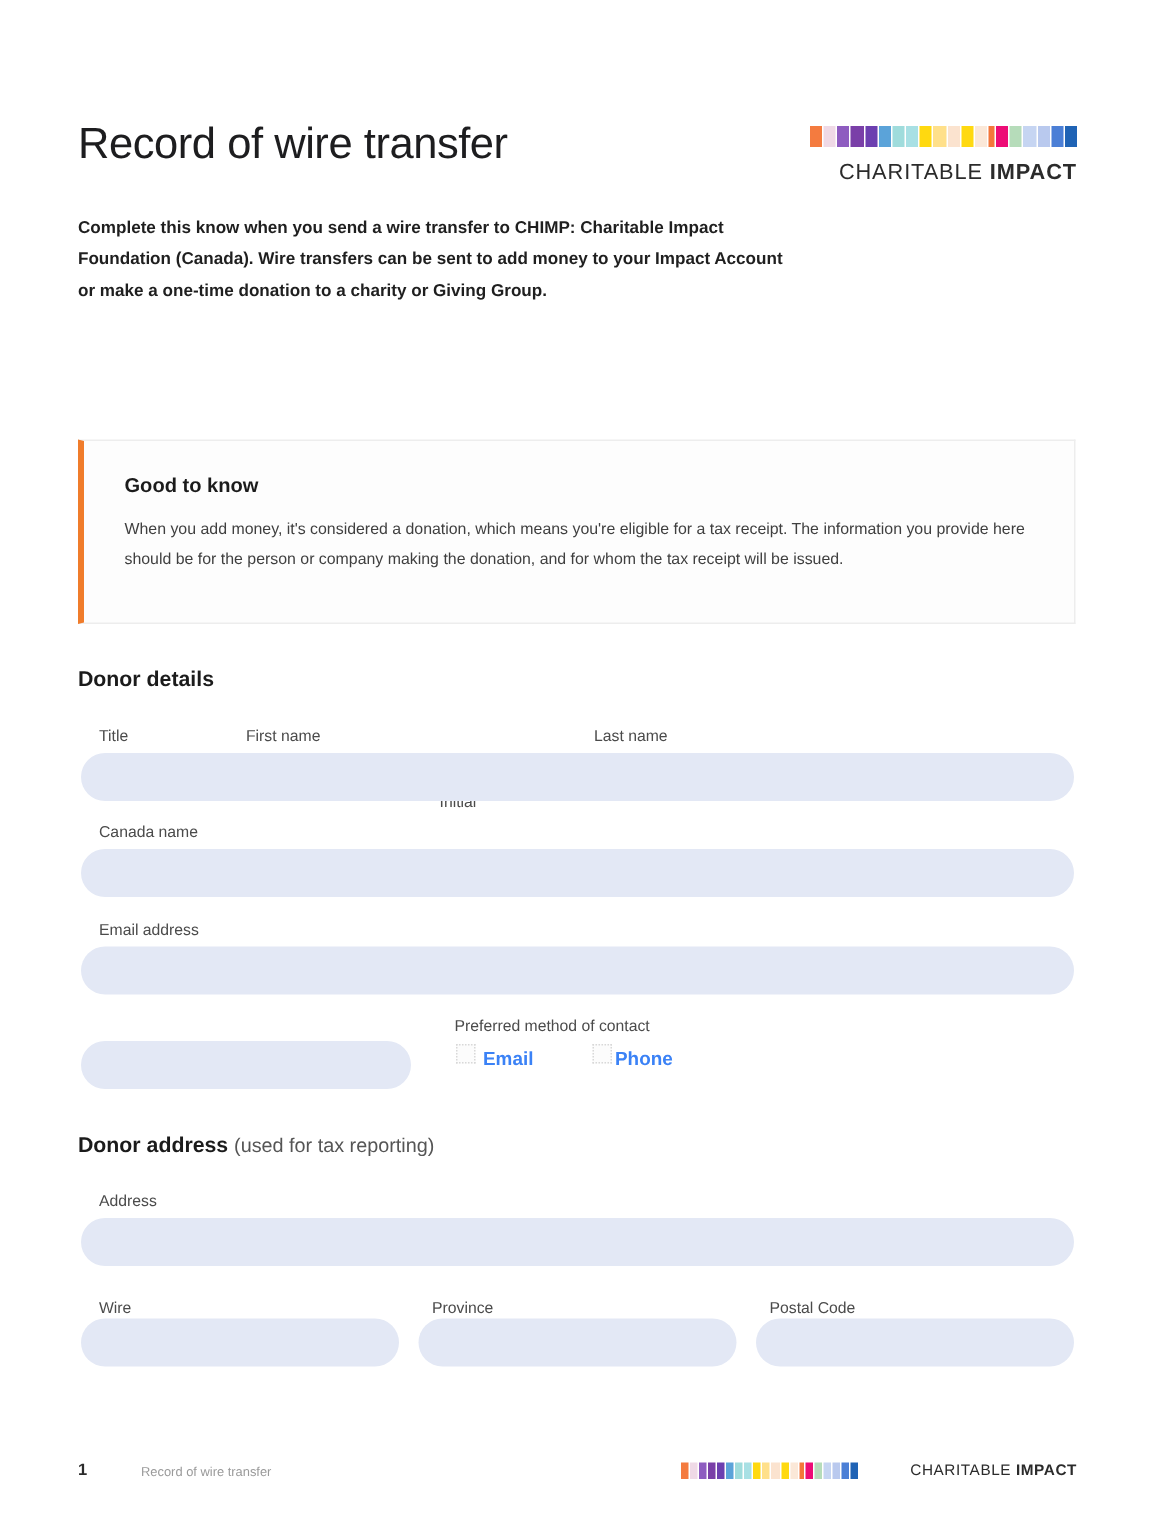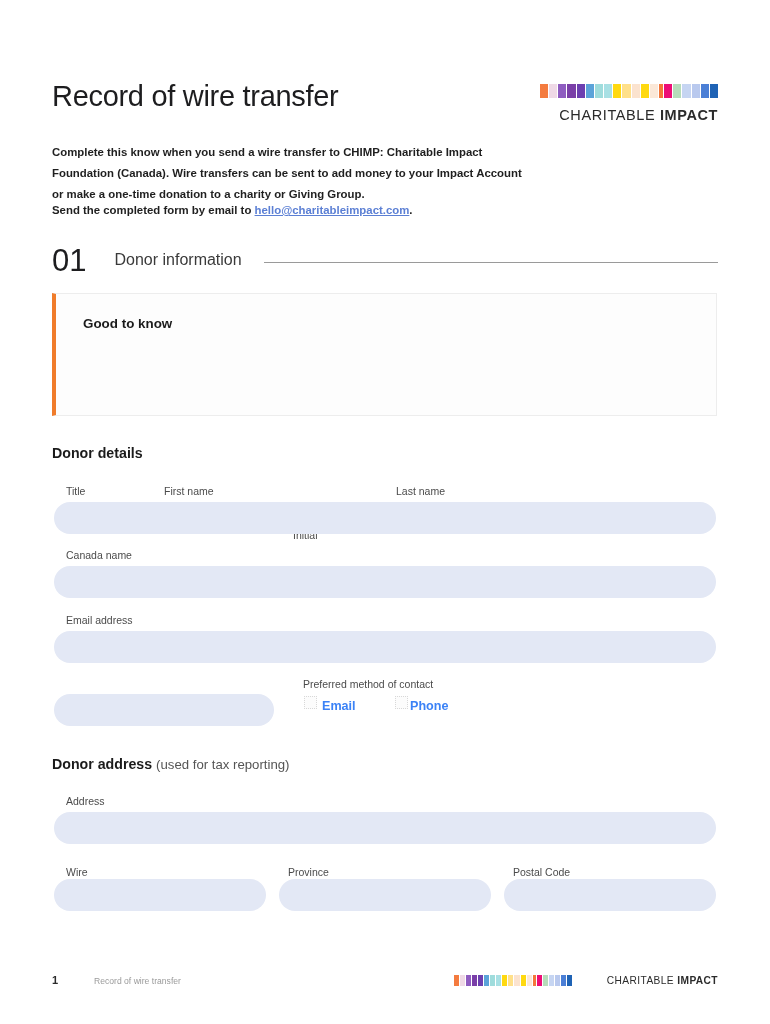--- a/index.html
+++ b/index.html
@@ -276,32 +276,25 @@
         </div>
       <div class="brand-text">
         <span class="light">CHARITABLE</span>
         <b>IMPACT</b>
       </div>
     </div>
   </div>
 
   <div class="intro">Complete this know when you send a wire transfer to CHIMP: Charitable Impact Foundation (Canada). Wire transfers can be sent to add money to your Impact Account or make a one-time donation to a charity or Giving Group.</div>
 
-  <div class="intro2">
-    <span>Send the completed form by email to </span><a href="#">hello@charitableimpact.com</a><span>.</span>
-  </div>
-
-  <div class="section-head">
-    <div class="section-num">01</div>
-    <div class="section-name">Donor information</div>
-    <div class="section-rule"></div>
-  </div>
+
 
   <div class="callout">
     <div class="callout-title">Good to know</div>
+    <div class="callout-body">When you add money, it's considered a donation, which means you're eligible for a tax receipt. The information you provide here should be for the person or company making the donation, and for whom the tax receipt will be issued.</div>
   </div>
 
   <div class="sub-head" style="top:445px;">Donor details</div>
 
   <div class="fld-label" style="left:66px; top:485px;">Title</div>
   <div class="fld-label" style="left:164px; top:485px;">First name</div>
   <div class="fld-label" style="left:293px; top:485px;margin-top:44px;">Initial</div>
   <div class="fld-label" style="left:396px; top:485px;">Last name</div>
 
   <div class="fld-box" style="left:54px; top:502px; width:662px; height:32px;"></div>

